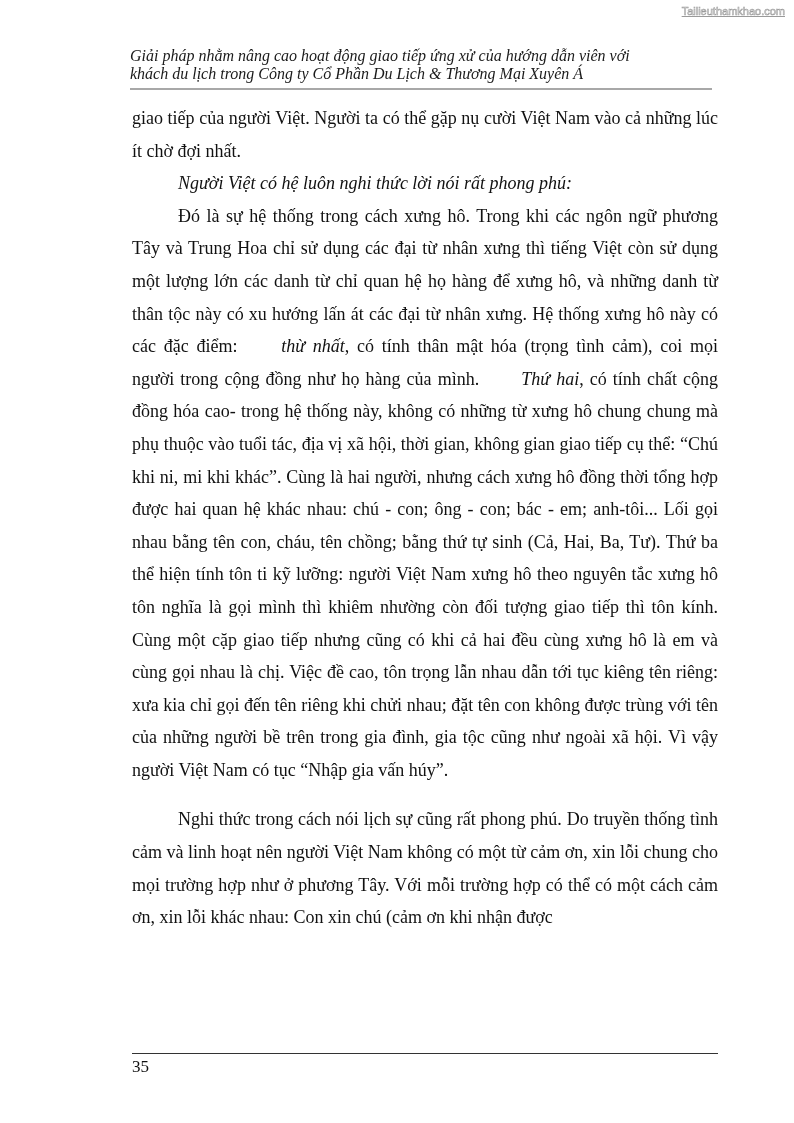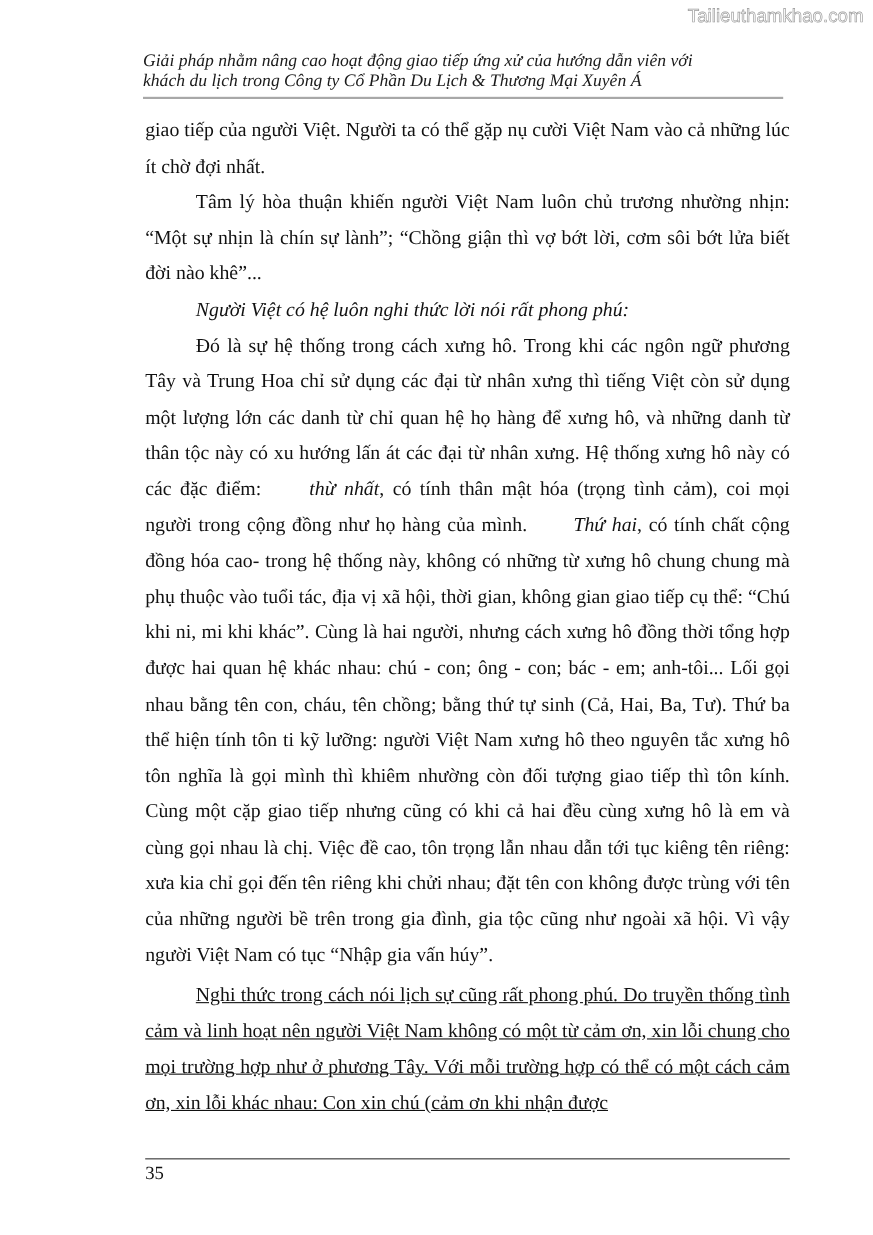--- a/index.html
+++ b/index.html
@@ -13,24 +13,25 @@
       position: relative;
       overflow: hidden;
       font-family: "Liberation Serif", "DejaVu Serif", serif;
       color: #111111;
     }
     .watermark {
       position: absolute;
       top: 5px;
       right: 9px;
       font-family: "Liberation Sans", "DejaVu Sans", sans-serif;
-      font-size: 17px;
+      font-size: 11px;
       color: #ffffff;
       -webkit-text-stroke: 0.6px #9a9a9a;
       letter-spacing: 0px;
+      text-decoration: underline;
     }
     .page-header {
       position: absolute;
       top: 47px;
       left: 130px;
       width: 582px;
       text-align: left;
       font-style: italic;
       font-size: 16px;
       line-height: 18px;
@@ -53,22 +54,21 @@
       line-height: 32.6px;
       text-align: justify;
     }
     .content p {
       margin: 0;
     }
     .content p.indent {
       text-indent: 46px;
     }
     .content p.gap-before {
-      margin-top: 4px;
-      text-decoration: underline;
+      margin-top: 17px;
     }
     .italic { font-style: italic; margin-left: 36px; }
     .footer-rule {
       position: absolute;
       top: 1053px;
       left: 132px;
       width: 586px;
       height: 0;
       border-top: 1px solid #333333;
     }
@@ -90,21 +90,20 @@
 <div class="watermark">Tailieuthamkhao.com</div>
 
 <div class="page-header">
   <div>Giải pháp nhằm nâng cao hoạt động giao tiếp ứng xử của hướng dẫn viên với</div>
   <div>khách du lịch trong Công ty Cổ Phần Du Lịch &amp; Thương Mại Xuyên Á</div>
 </div>
 <div class="header-rule"></div>
 
 <div class="content">
   <p>giao tiếp của người Việt. Người ta có thể gặp nụ cười Việt Nam vào cả những lúc ít chờ đợi nhất.</p>
-  <p class="indent">Tâm lý hòa thuận khiến người Việt Nam luôn chủ trương nhường nhịn: “Một sự nhịn là chín sự lành”; “Chồng giận thì vợ bớt lời, cơm sôi bớt lửa biết đời nào khê”...</p>
   <p class="indent italic">Người Việt có hệ luôn nghi thức lời nói rất phong phú:</p>
   <p class="indent"><span>Đó là sự hệ thống trong cách xưng hô. Trong khi các ngôn ngữ phương Tây và Trung Hoa chỉ sử dụng các đại từ nhân xưng thì tiếng Việt còn sử dụng một lượng lớn các danh từ chỉ quan hệ họ hàng để xưng hô, và những danh từ thân tộc này có xu hướng lấn át các đại từ nhân xưng. Hệ thống xưng hô này có các đặc điểm: </span><span class="italic">thừ nhất</span><span>, có tính thân mật hóa (trọng tình cảm), coi mọi người trong cộng đồng như họ hàng của mình. </span><span class="italic">Thứ hai</span><span>, có tính chất cộng đồng hóa cao- trong hệ thống này, không có những từ xưng hô chung chung mà phụ thuộc vào tuổi tác, địa vị xã hội, thời gian, không gian giao tiếp cụ thể: “Chú khi ni, mi khi khác”. Cùng là hai người, nhưng cách xưng hô đồng thời tổng hợp được hai quan hệ khác nhau: chú - con; ông - con; bác - em; anh-tôi... Lối gọi nhau bằng tên con, cháu, tên chồng; bằng thứ tự sinh (Cả, Hai, Ba, Tư). Thứ ba thể hiện tính tôn ti kỹ lưỡng: người Việt Nam xưng hô theo nguyên tắc xưng hô tôn nghĩa là gọi mình thì khiêm nhường còn đối tượng giao tiếp thì tôn kính. Cùng một cặp giao tiếp nhưng cũng có khi cả hai đều cùng xưng hô là em và cùng gọi nhau là chị. Việc đề cao, tôn trọng lẫn nhau dẫn tới tục kiêng tên riêng: xưa kia chỉ gọi đến tên riêng khi chửi nhau; đặt tên con không được trùng với tên của những người bề trên trong gia đình, gia tộc cũng như ngoài xã hội. Vì vậy người Việt Nam có tục “Nhập gia vấn húy”.</span></p>
   <p class="indent gap-before">Nghi thức trong cách nói lịch sự cũng rất phong phú. Do truyền thống tình cảm và linh hoạt nên người Việt Nam không có một từ cảm ơn, xin lỗi chung cho mọi trường hợp như ở phương Tây. Với mỗi trường hợp có thể có một cách cảm ơn, xin lỗi khác nhau: Con xin chú (cảm ơn khi nhận được</p>
 </div>
 
 <div class="footer-rule"></div>
 <div class="footer">
   <span>35</span>
 </div>
 

